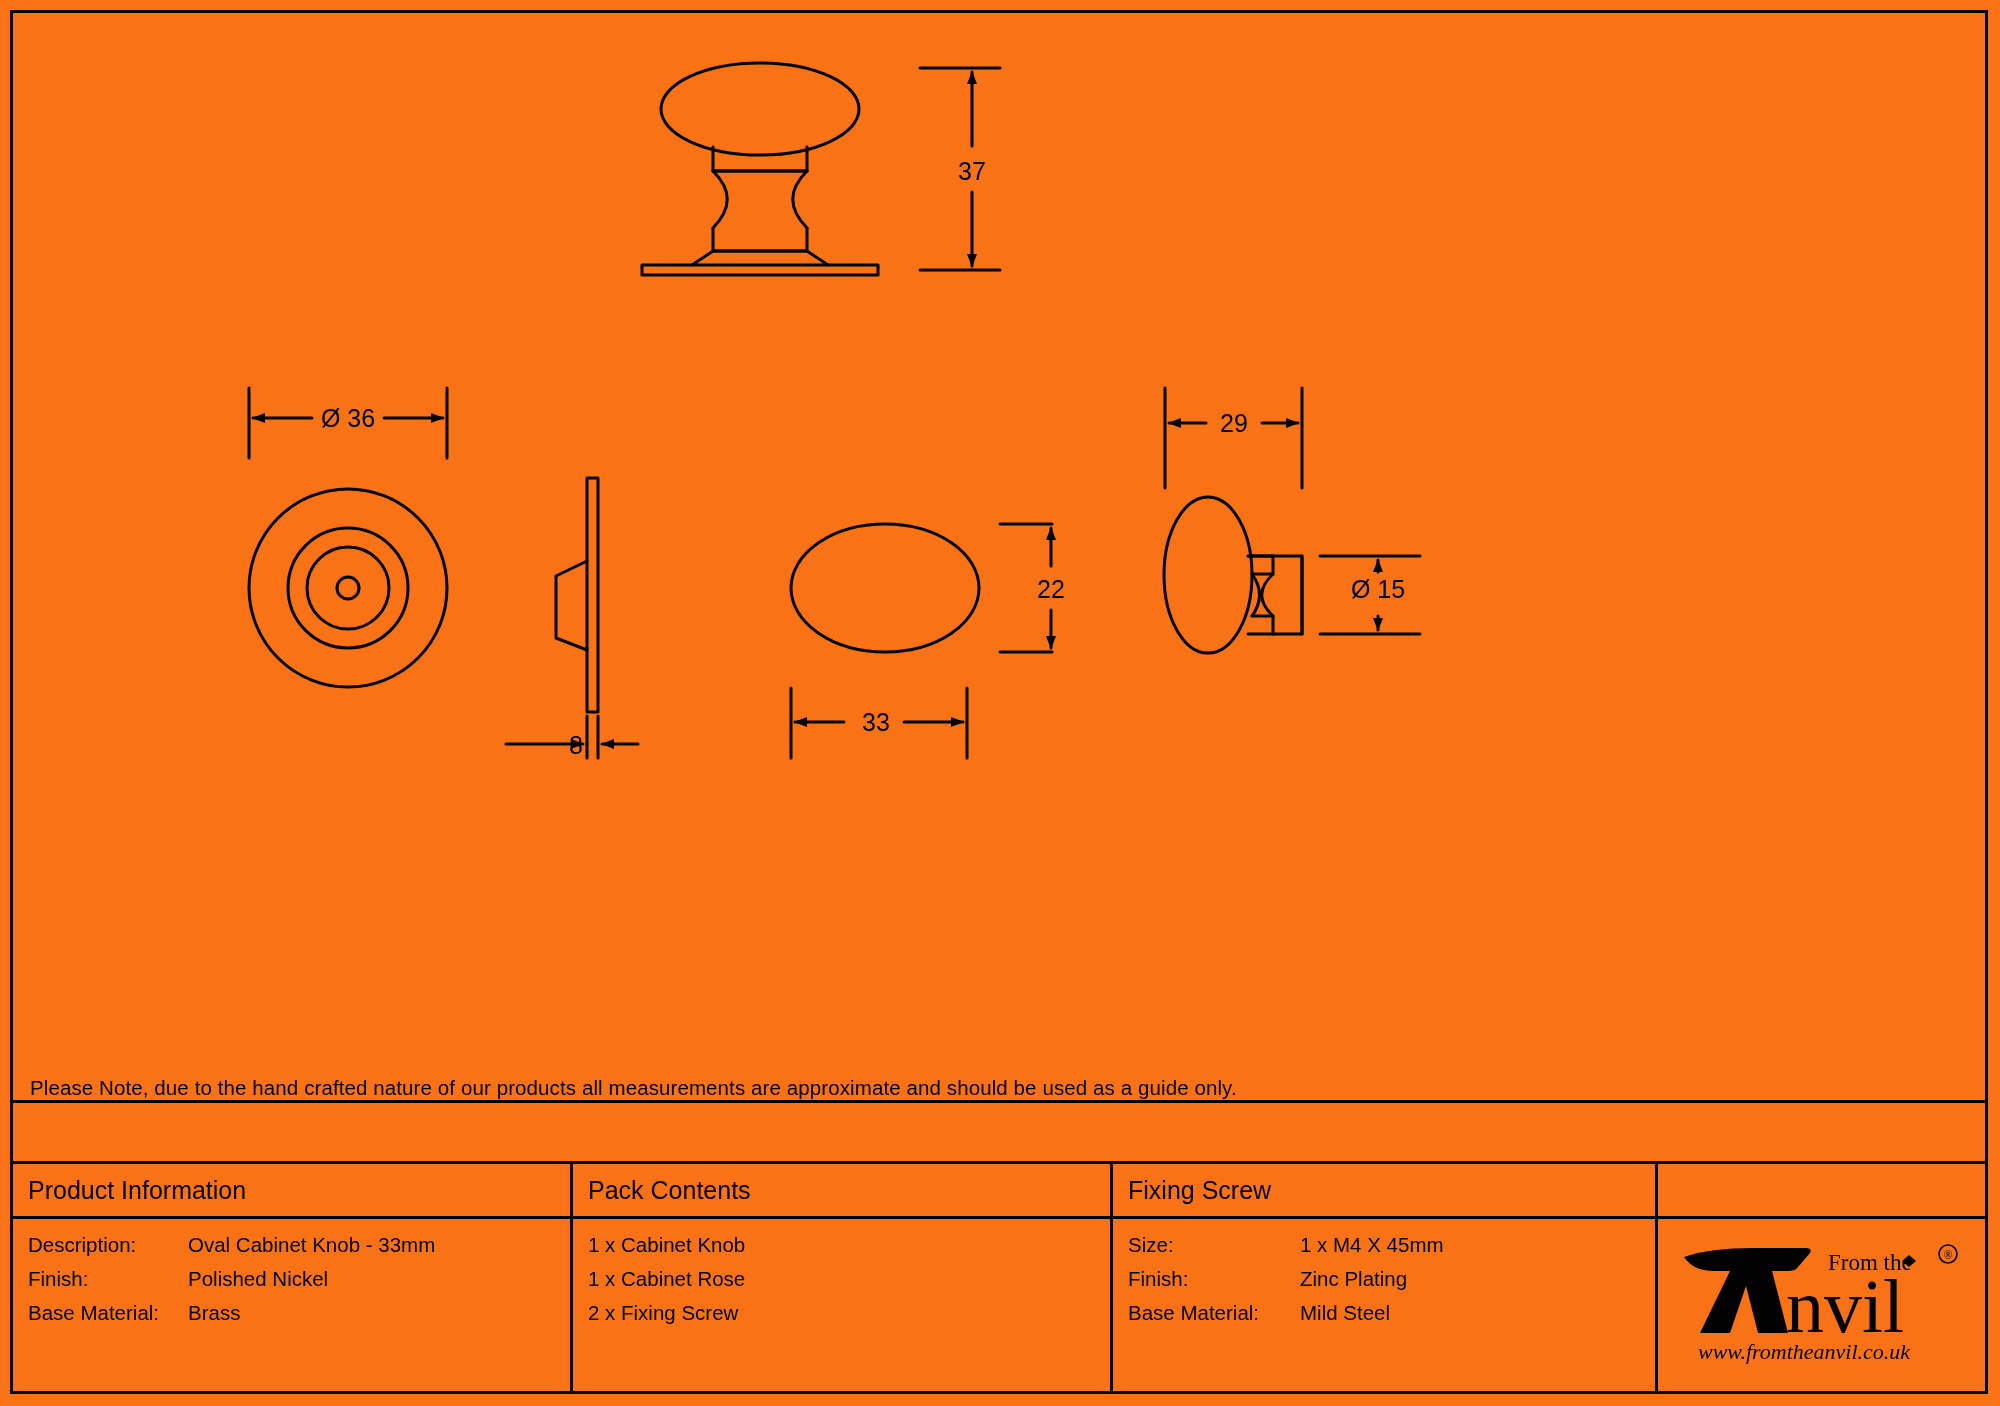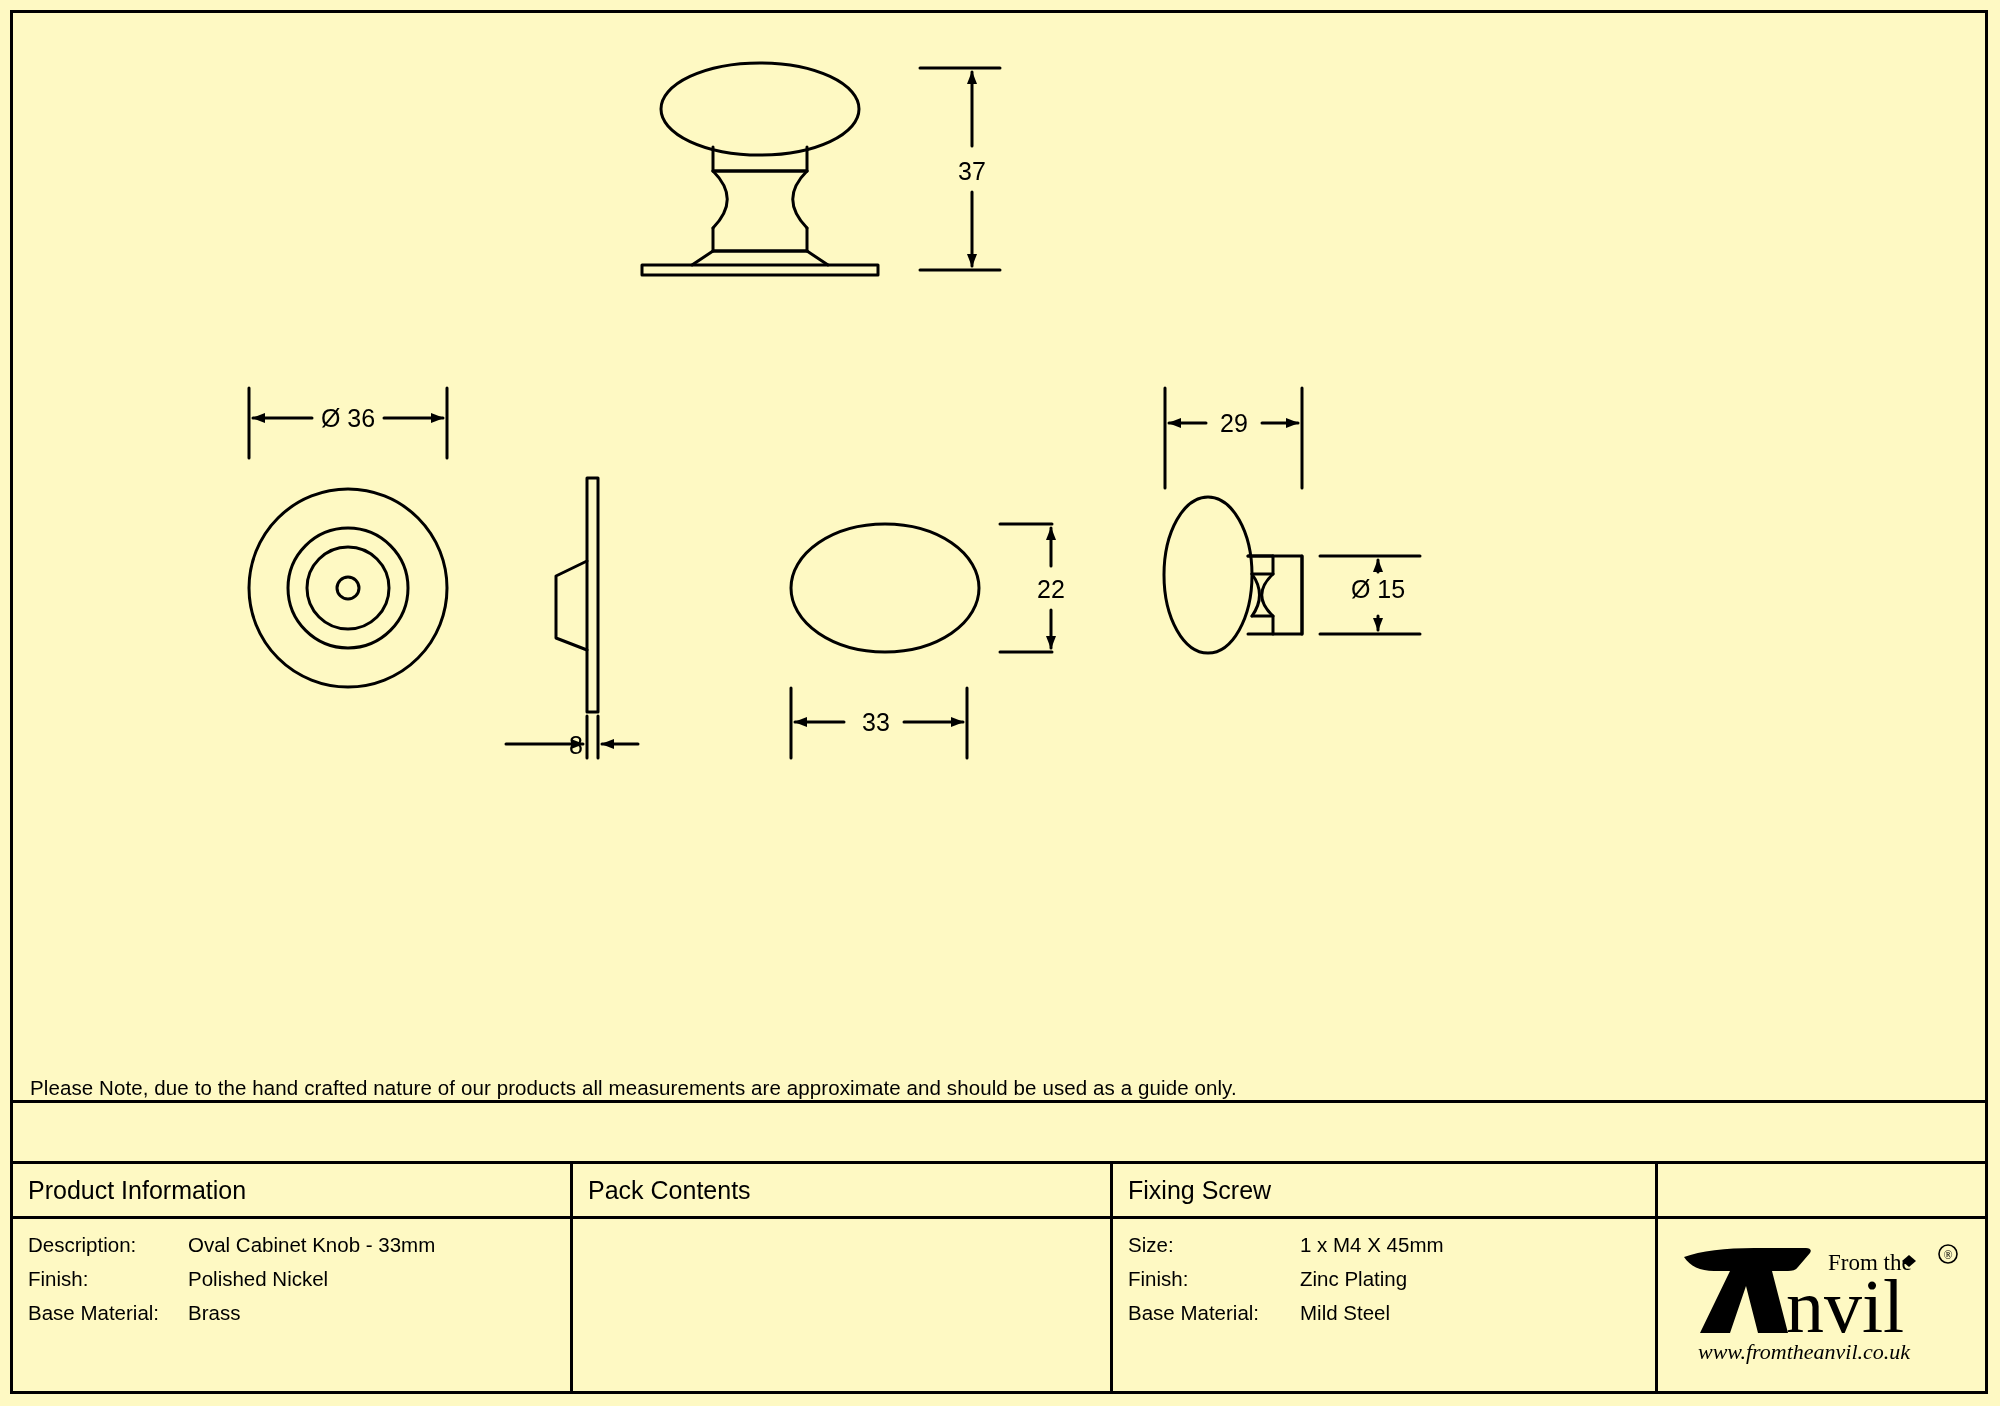--- a/index.html
+++ b/index.html
@@ -1,17 +1,17 @@
 <!DOCTYPE html>
 <html><head>
 <meta charset="utf-8">
 <style>
   html,body{margin:0;padding:0;background:#fff;}
   body{font-family:"Liberation Sans",sans-serif;color:#000;}
-  #page{position:relative;width:2000px;height:1406px;background:#fef9c3;overflow:hidden;}
+  #page{position:relative;width:2000px;height:1406px;background:#f97316;overflow:hidden;}
 
   
   .frame{position:absolute;left:10px;top:10px;width:1978px;height:1384px;
          border:3px solid #000;box-sizing:border-box;}
 
   
   .canvas{position:absolute;left:10px;top:10px;width:1978px;height:1090px;}
   .canvas svg{display:block;}
 
   
@@ -204,20 +204,25 @@
     <div class="row">
       <span class="k">Finish:</span>
       <span class="v">Polished Nickel</span>
     </div>
     <div class="row">
       <span class="k">Base Material:</span>
       <span class="v">Brass</span>
     </div>
   </div>
 
+  <div class="spec spec-pack">
+    <div class="row">1 x Cabinet Knob</div>
+    <div class="row">1 x Cabinet Rose</div>
+    <div class="row">2 x Fixing Screw</div>
+  </div>
 
   <div class="spec spec-fix">
     <div class="row">
       <span class="k">Size:</span>
       <span class="v">1 x M4 X 45mm</span>
     </div>
     <div class="row">
       <span class="k">Finish:</span>
       <span class="v">Zinc Plating</span>
     </div>

